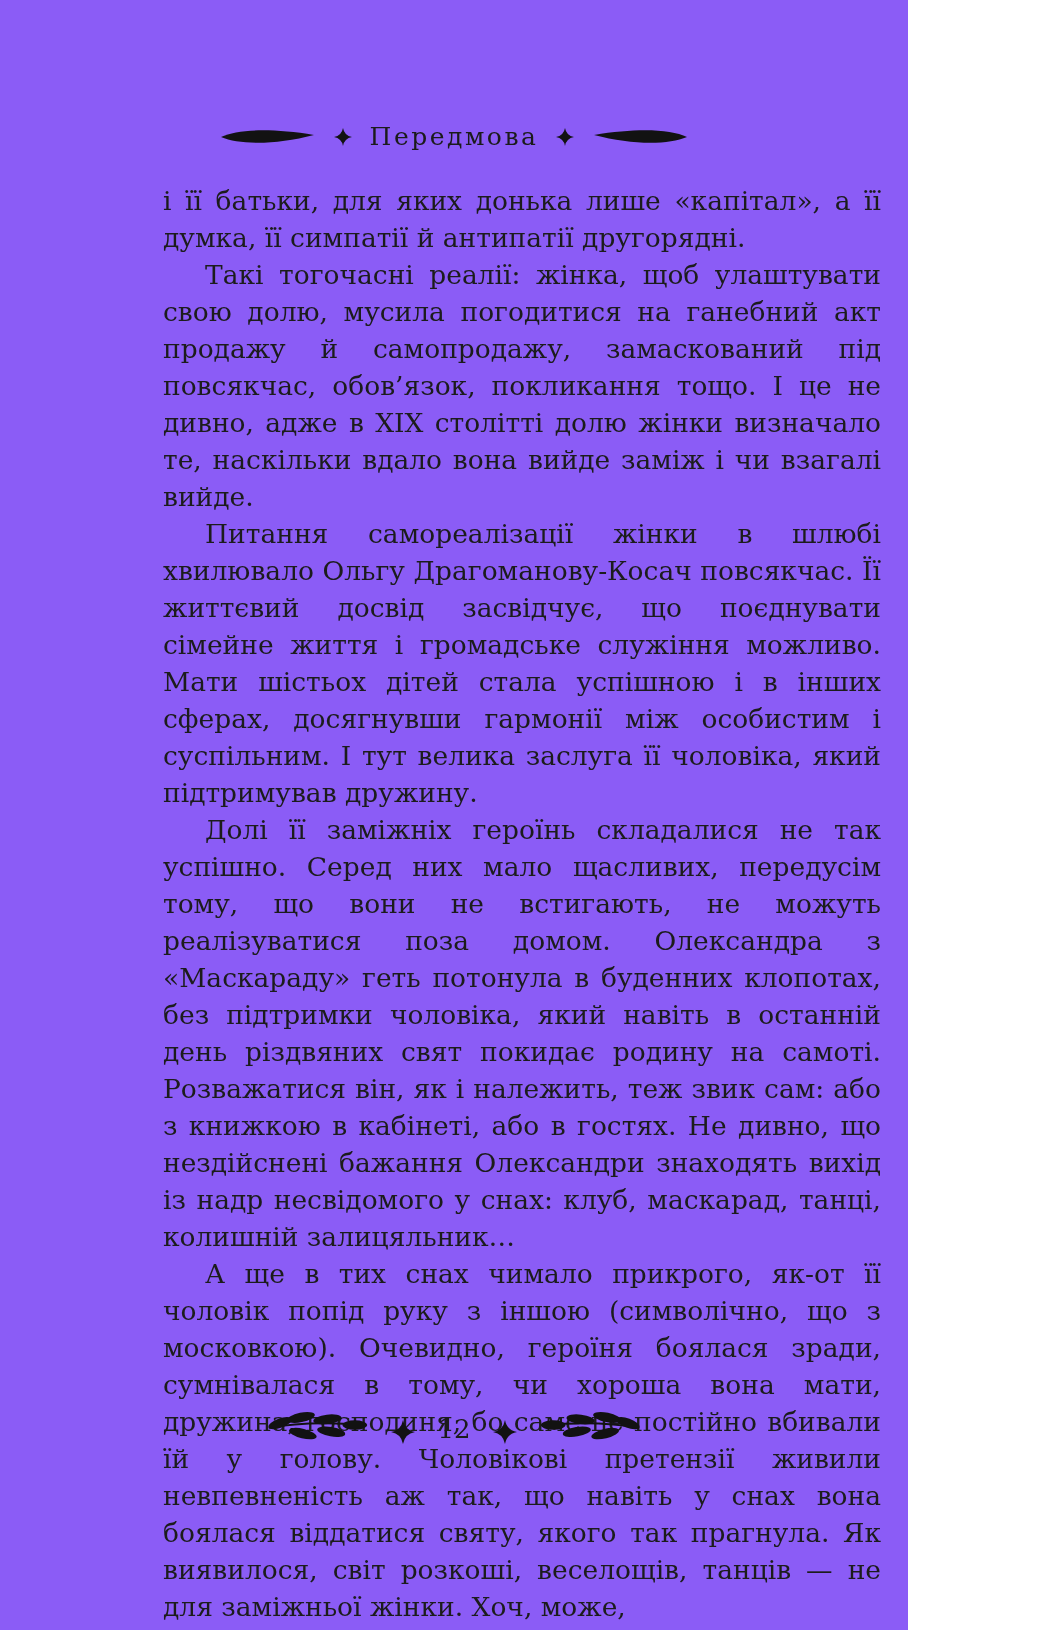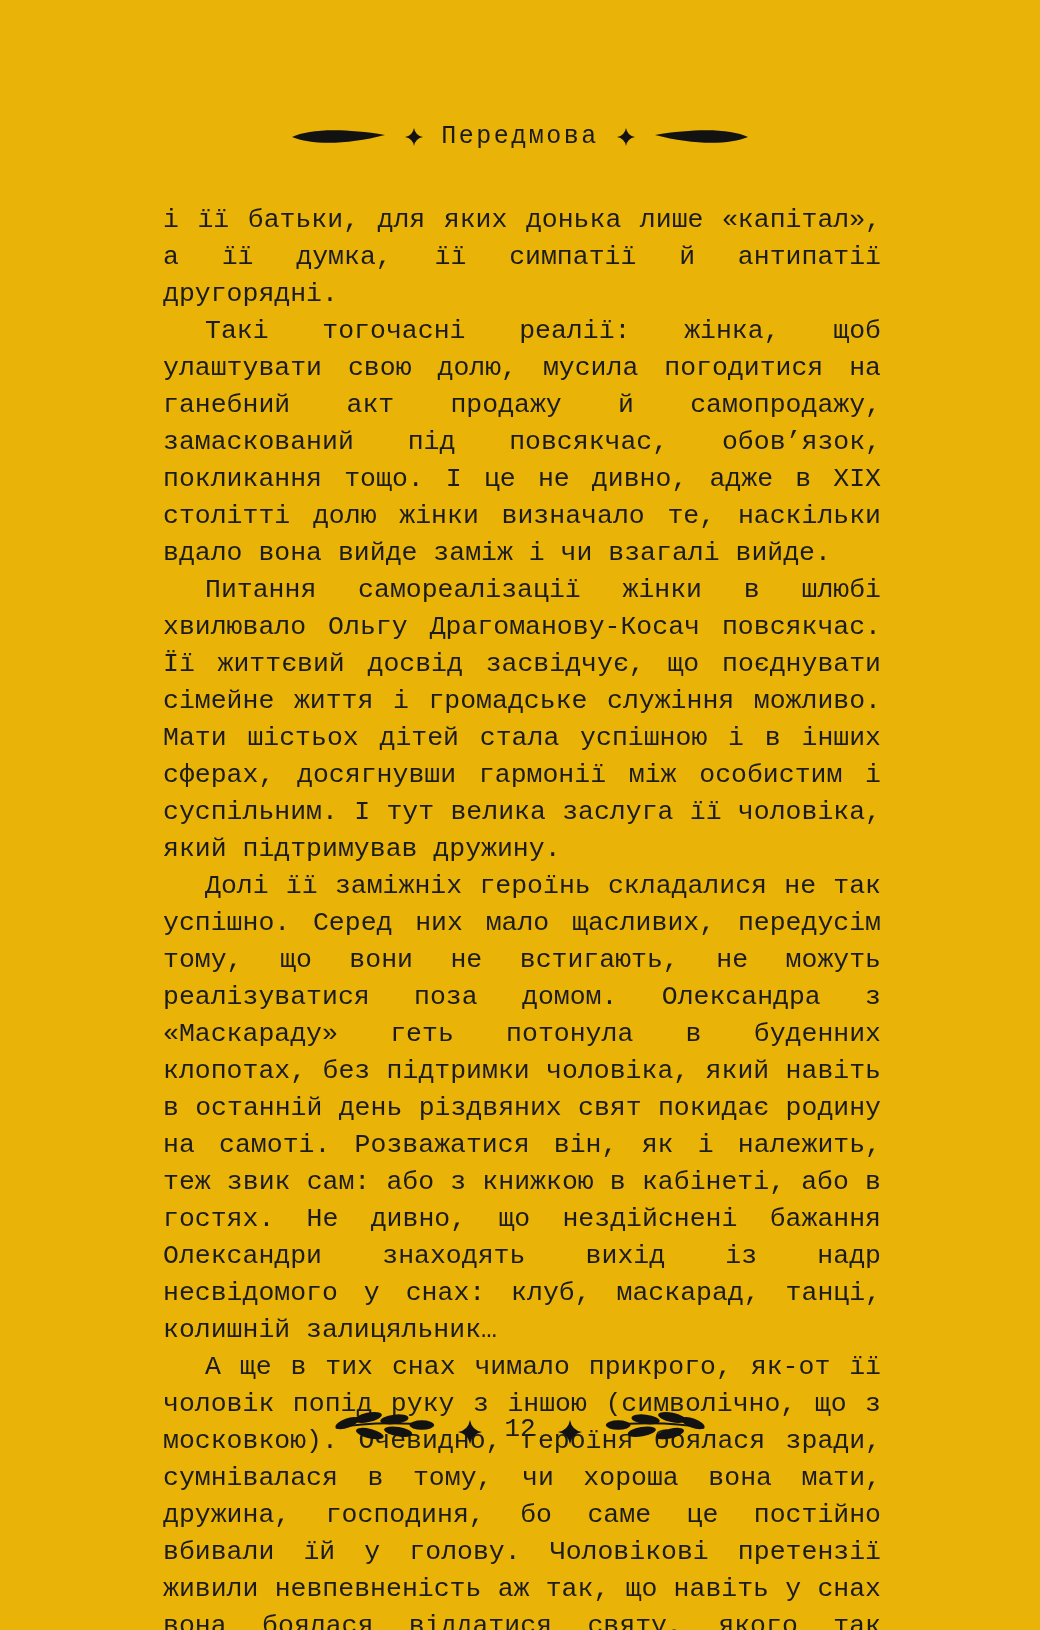--- a/index.html
+++ b/index.html
@@ -8,25 +8,24 @@
     background: #ffffff;
   }
   body {
     width: 1040px;
     height: 1630px;
     font-family: "DejaVu Serif", "Liberation Serif", serif;
     color: #1c1c1c;
   }
   .page {
     position: relative;
-    width: 1040px;
+    width: 908px;
     height: 1630px;
-    background: #eab308;
+    background: #8b5cf6;
     overflow: hidden;
-    font-family: Liberation Mono, monospace;
   }
   .chapter-header {
     position: absolute;
     top: 122px;
     left: 0;
     width: 100%;
     display: flex;
     justify-content: center;
     align-items: center;
     gap: 18px;
@@ -52,21 +51,20 @@
     hyphens: auto;
     -webkit-hyphens: auto;
   }
   .text-block p {
     margin: 0;
     padding: 0;
     text-indent: 42px;
   }
   .text-block p.no-indent {
     text-indent: 0;
-    margin-top: 20px;
   }
 
   .page-footer {
     position: absolute;
     top: 1408px;
     left: 0;
     width: 100%;
     display: flex;
     justify-content: center;
     align-items: flex-end;

